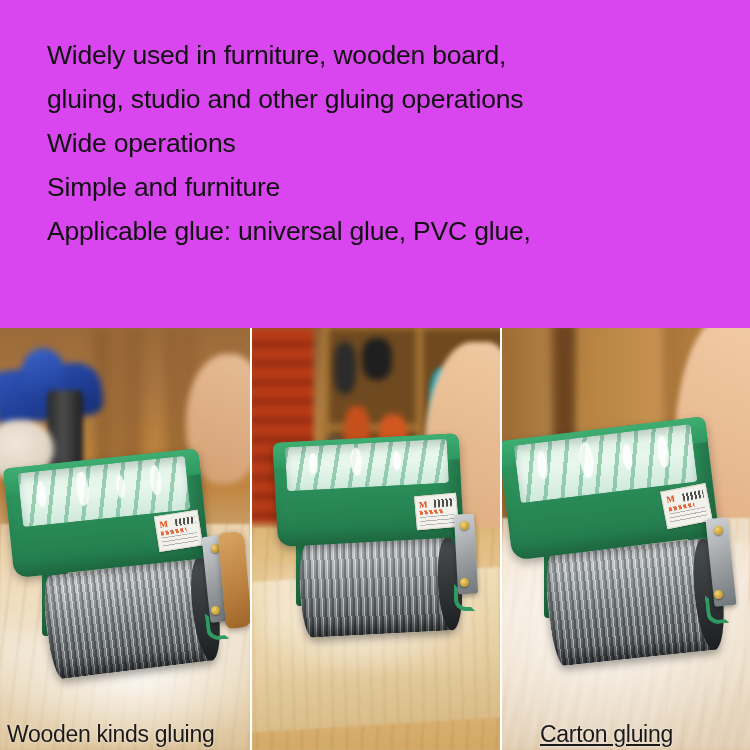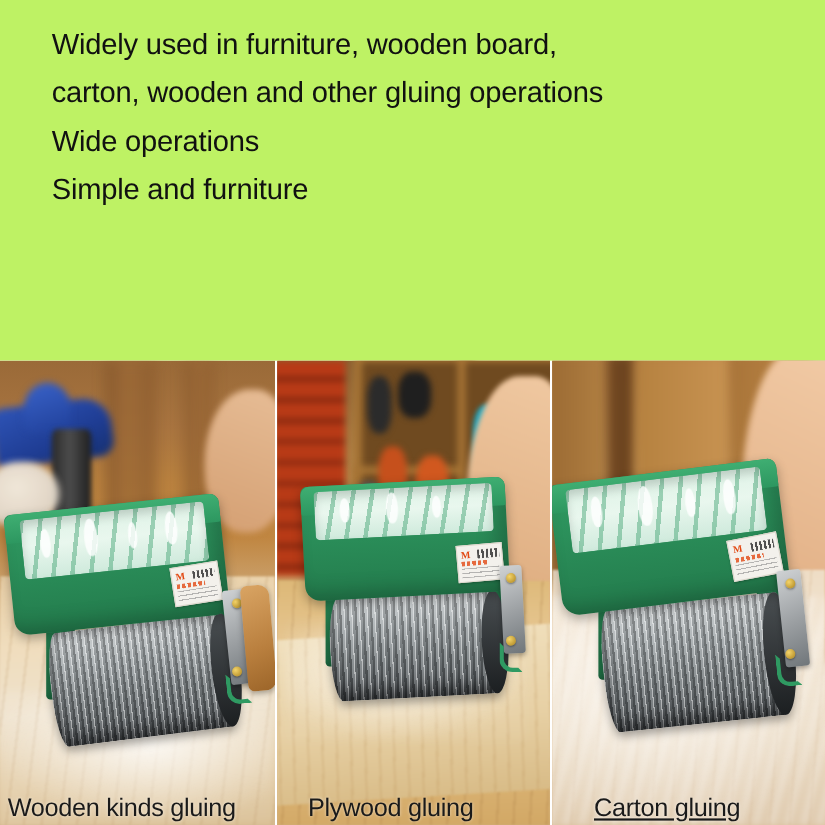--- a/index.html
+++ b/index.html
@@ -15,23 +15,23 @@
     position: relative;
   }
 
   
   #description-block {
     position: absolute;
     left: 0;
     top: 0;
     width: 750px;
     height: 328px;
-    background: #bef264;
+    background: #d946ef;
     box-sizing: border-box;
-    padding: 18px 0 0 47px;
+    padding: 33px 0 0 47px;
   }
   .desc-line {
     font-size: 26.5px;
     line-height: 44px;
     color: #111111;
     white-space: nowrap;
     letter-spacing: -0.2px;
   }
 
   
@@ -337,23 +337,24 @@
   }
   .cap-1 { left: 7px; }
   .cap-2 { left: 28px; }
   .cap-3 { left: 38px; text-decoration: underline; }
 </style>
 </head>
 <body>
 
 <div id="description-block">
   <div class="desc-line">Widely used in furniture, wooden board,</div>
-  <div class="desc-line">carton, wooden and other gluing operations</div>
+  <div class="desc-line">gluing, studio and other gluing operations</div>
   <div class="desc-line">Wide operations</div>
   <div class="desc-line">Simple and furniture</div>
+  <div class="desc-line">Applicable glue: universal glue, PVC glue,</div>
 </div>
 
 <div id="photo-strip">
 
   <div class="photo-panel p1">
     <div class="scene">
       <div class="bg"></div>
       <div class="wallplank wp1"></div>
       <div class="wallplank wp2"></div>
       <div class="blueclamp"></div>
@@ -441,21 +442,20 @@
             <div class="brand-lines"></div>
           </div>
         </div>
 
         <div class="bracket" style="left:182px; top:86px; width:20px; height:80px; transform:rotate(-3deg);"></div>
         <div class="bracket-bolt" style="left:186px; top:93px;"></div>
         <div class="bracket-bolt" style="left:186px; top:150px;"></div>
         <div class="hook" style="left:180px; top:156px; width:13px; height:19px;"></div>
       </div>
     </div>
-    <div class="caption cap-2">Plywood gluing</div>
   </div>
 
   <div class="photo-panel p3">
     <div class="scene">
       <div class="bg"></div>
       <div class="wallplank wpa"></div>
       <div class="wallplank wpb"></div>
       <div class="wallplank wpc"></div>
       <div class="wallplank wpd"></div>
       <div class="armright"></div>

